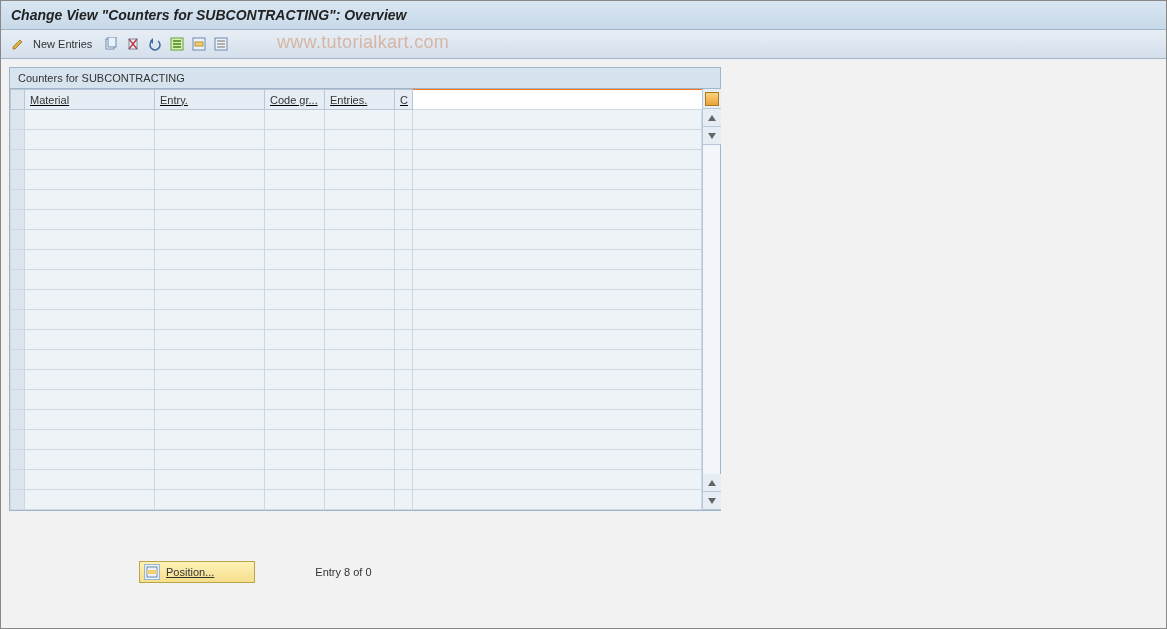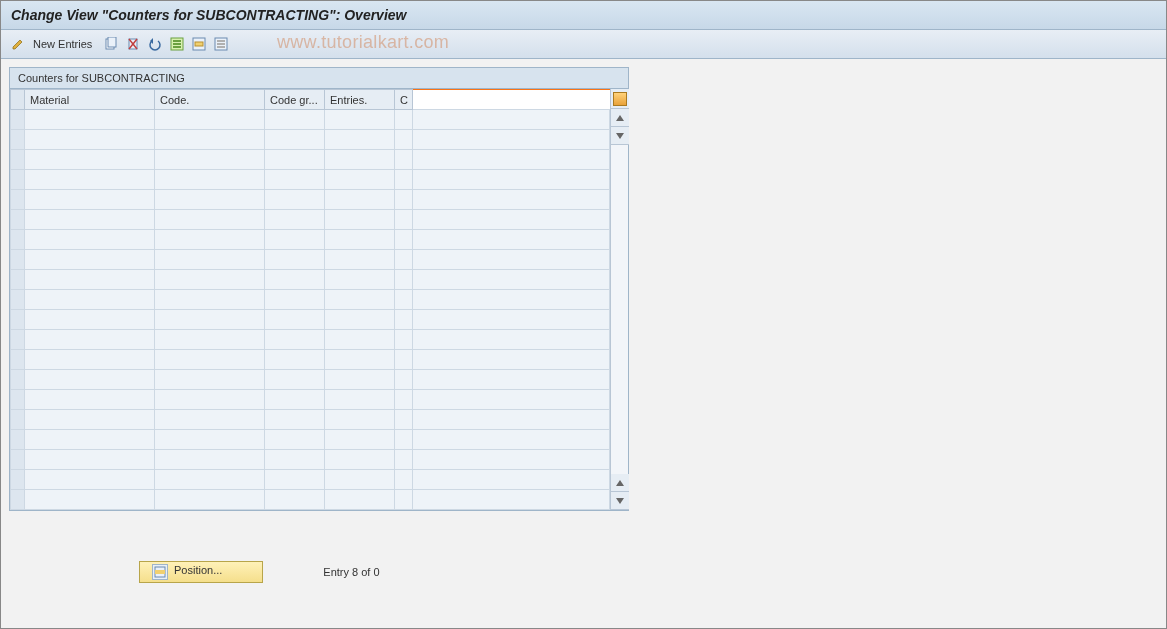--- a/index.html
+++ b/index.html
@@ -52,40 +52,41 @@
     font-size: 18px;
     color: rgba(210,140,100,0.55);
     letter-spacing: 0.3px;
     pointer-events: none;
   }
   .content {
     padding: 8px;
   }
   .panel {
     border: 1px solid #9fb5c9;
-    width: 620px;
+    width: 712px;
     background: #f97316;
   }
   .panel-title {
     background: #d7e3ee;
     padding: 4px 8px;
     color: #333;
     border-bottom: 1px solid #9fb5c9;
   }
   .table-wrap {
     display: flex;
     position: relative;
   }
   .table-scroll-area {
     flex: 1 1 auto;
   }
   table.grid {
     border-collapse: collapse;
     width: 100%;
     table-layout: fixed;
+    text-decoration: underline;
   }
   table.grid th {
     background: #e6edf4;
     border: 1px solid #b8c6d5;
     font-weight: normal;
     text-align: left;
     padding: 3px 5px;
     color: #333;
     height: 20px;
     overflow: hidden;
@@ -135,28 +136,29 @@
   }
   .bottom-bar {
     margin-top: 50px;
     display:flex;
     align-items:center;
     gap: 60px;
     padding-left: 130px;
   }
   .pos-btn {
     display:inline-flex;
-    align-items:flex-start;
+    align-items:center;
     background: linear-gradient(to bottom,#fff1b8,#f5df8c);
     border:1px solid #b8a54a;
-    padding: 2px 40px 2px 12px;
+    padding: 2px 40px 2px 4px;
     cursor:pointer;
     gap:6px;
     font-size:11px;
     color:#333;
+    text-decoration:underline;
   }
   .pos-btn .icn {
     width:16px;height:16px;
     background:#e9f0f7;
     border:1px solid #9fb5c9;
     display:inline-flex;align-items:center;justify-content:center;
   }
   .entry-text { color:#333; }
   .tri-up { width:0;height:0;border-left:4px solid transparent;border-right:4px solid transparent;border-bottom:6px solid #666;}
   .tri-down{ width:0;height:0;border-left:4px solid transparent;border-right:4px solid transparent;border-top:6px solid #666;}
@@ -225,21 +227,21 @@
 <div class="content">
   <div class="panel">
     <div class="panel-title">Counters for SUBCONTRACTING</div>
     <div class="table-wrap">
       <div class="table-scroll-area">
         <table class="grid">
           <thead>
             <tr>
               <th class="rowsel"></th>
               <th class="col-material">Material</th>
-              <th class="col-char">Code.</th>
+              <th class="col-char">Entry.</th>
               <th class="col-codegr">Code gr...</th>
               <th class="col-measpos">Entries.</th>
               <th class="col-c">C</th>
               <th class="col-pad"></th>
             </tr>
           </thead>
           <tbody id="grid-body">
               <tr>
                 <td class="rowsel"></td>
                 <td></td>

